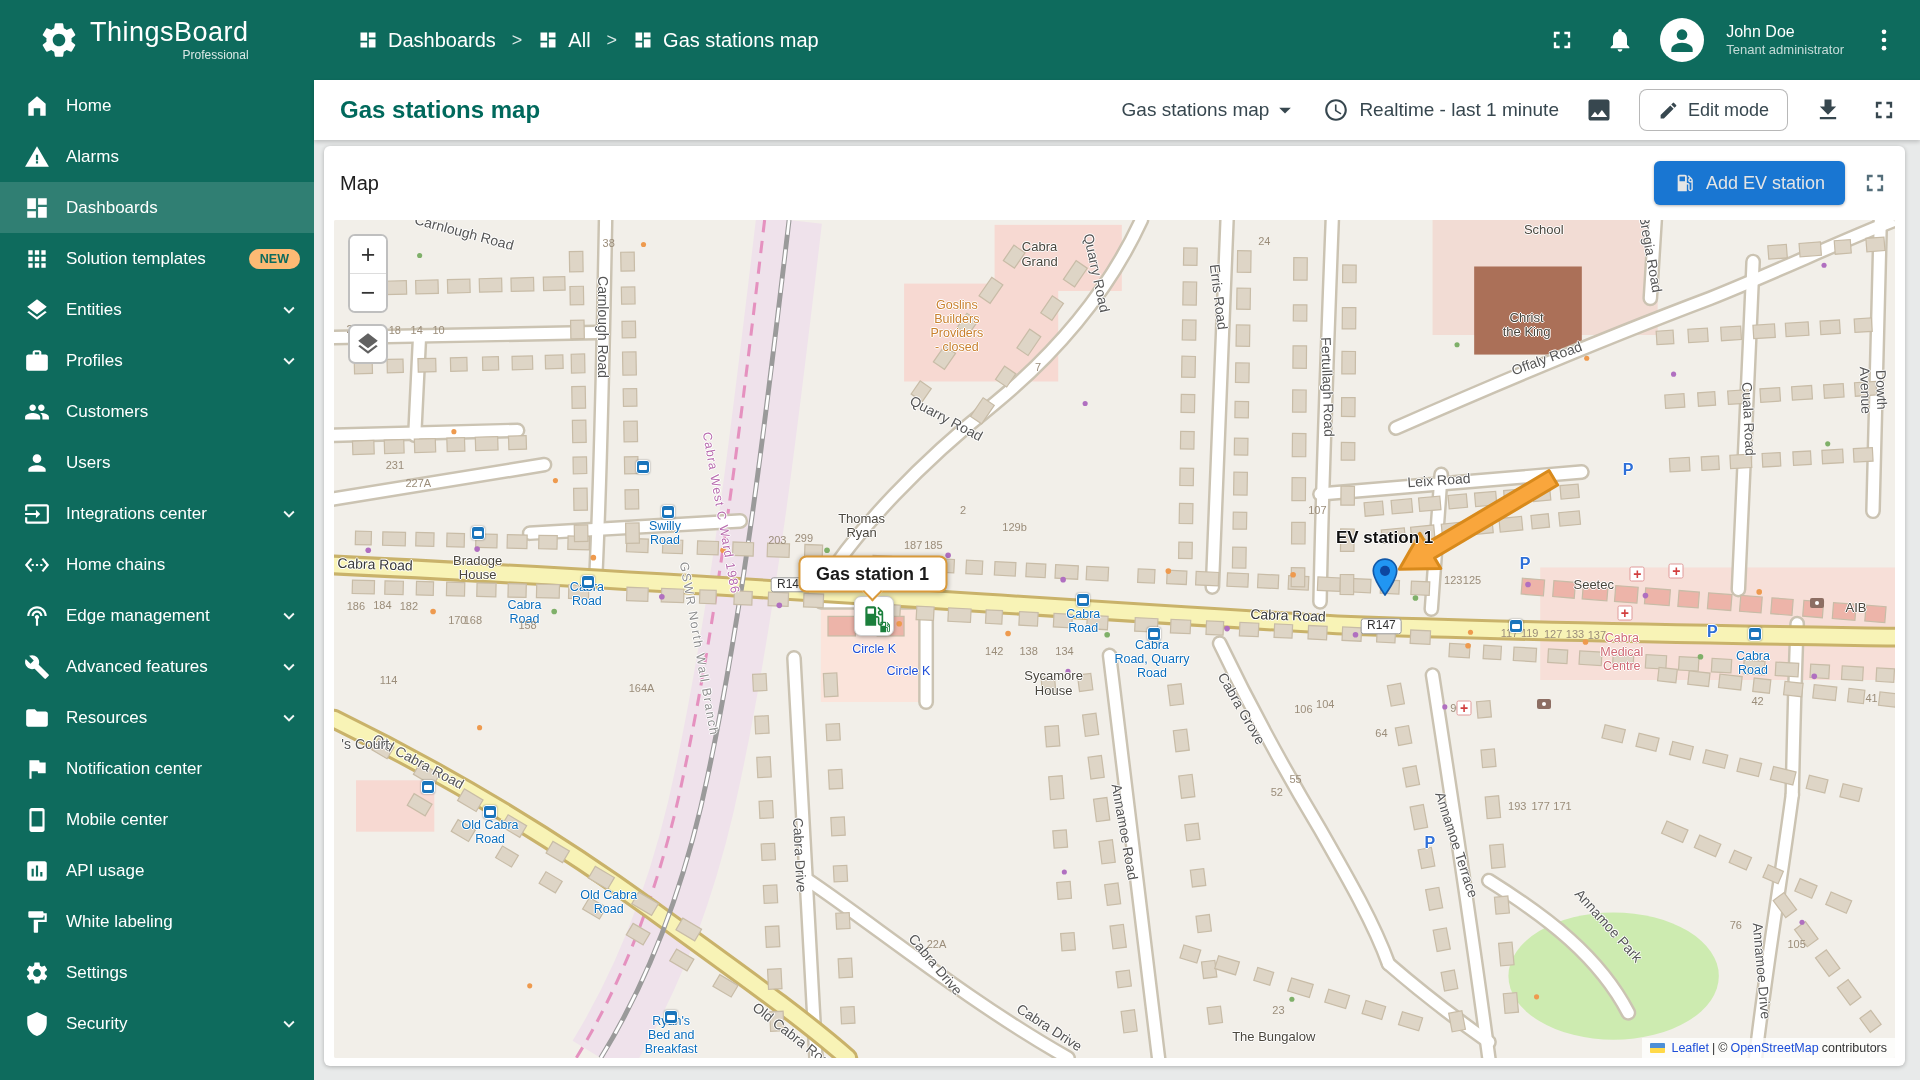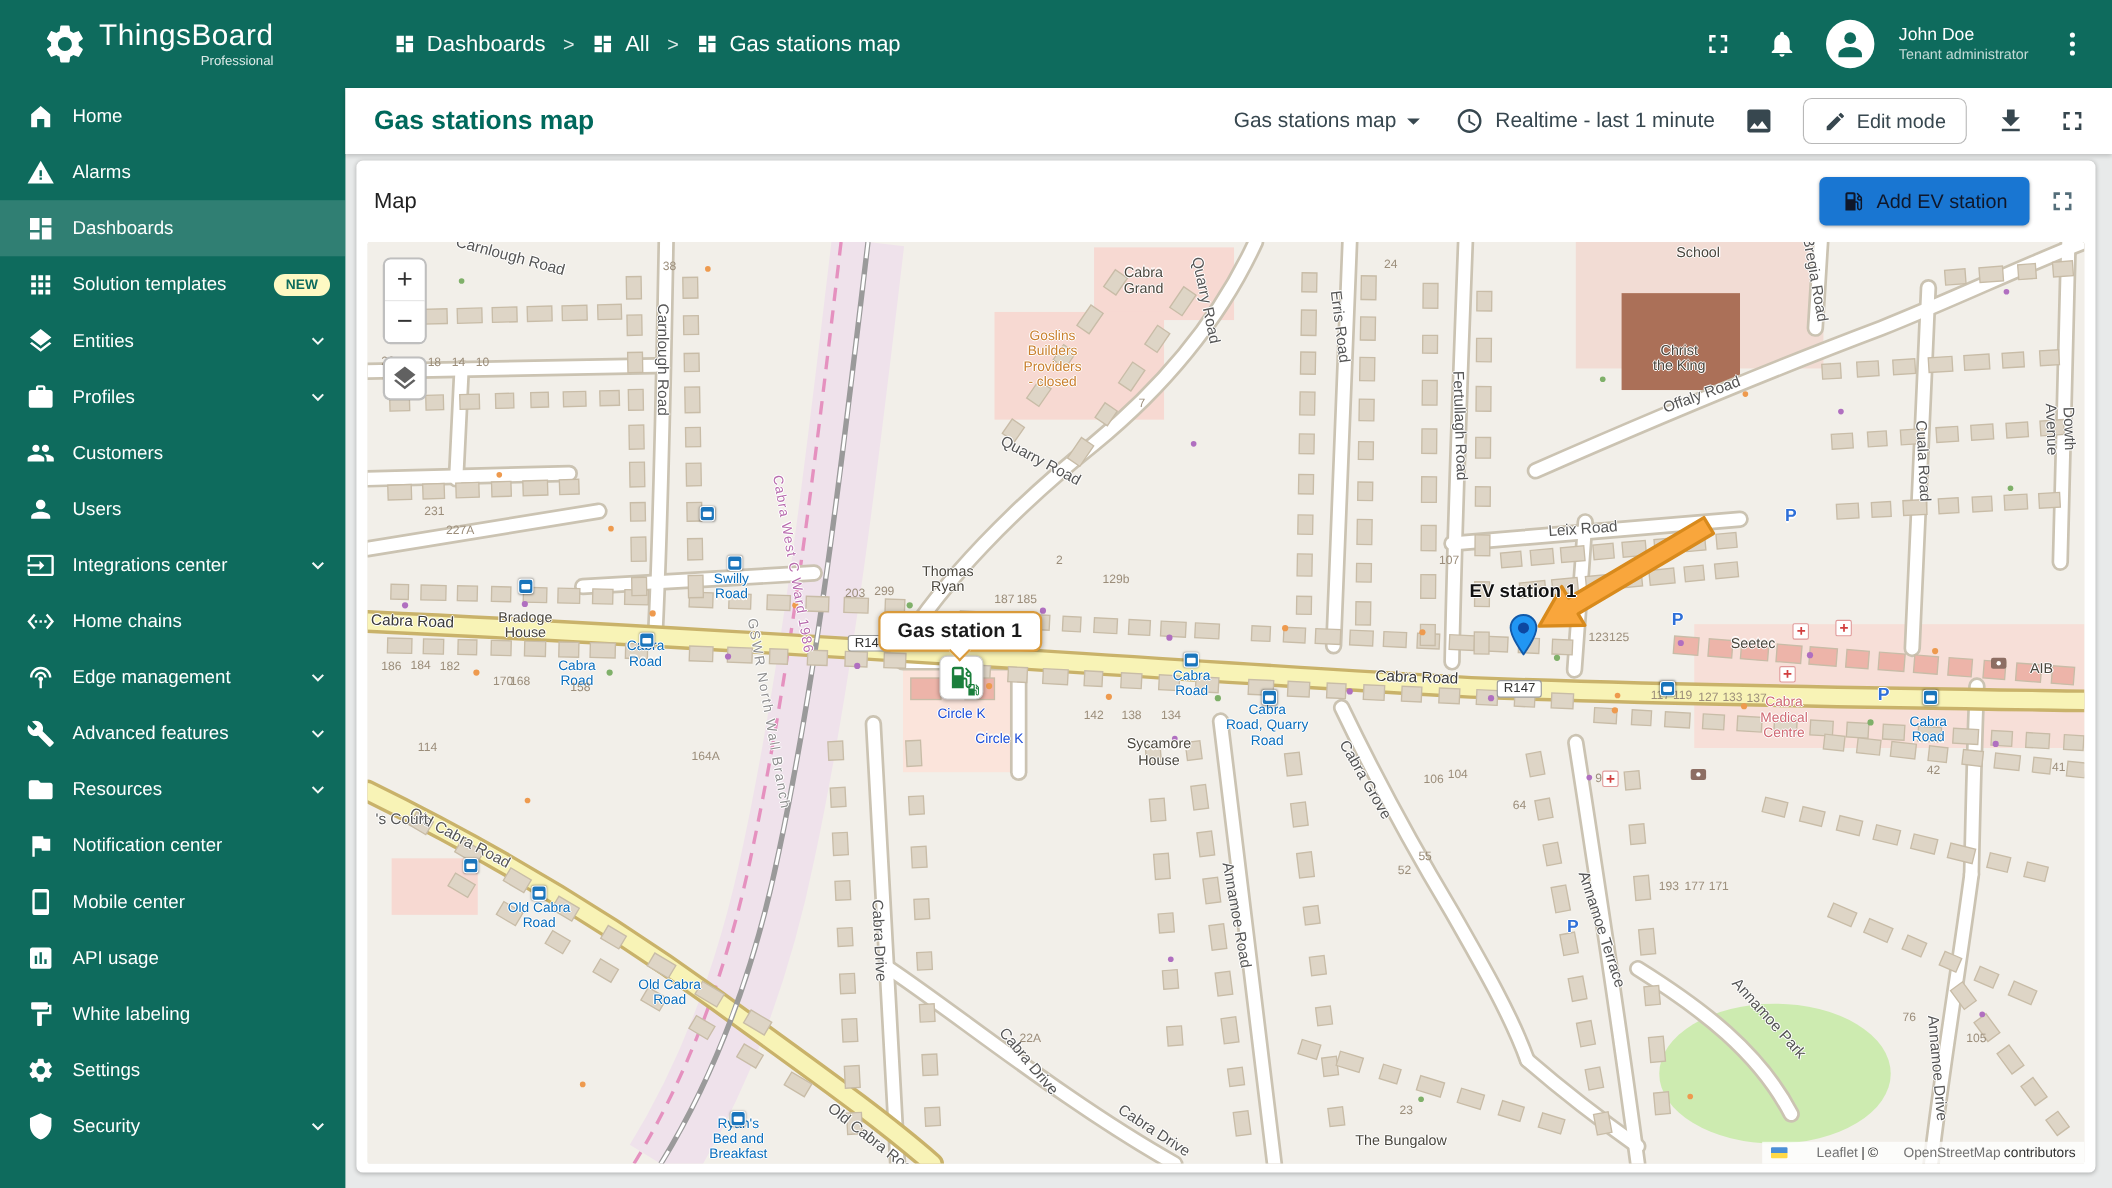--- a/index.html
+++ b/index.html
@@ -30,41 +30,41 @@
   .user-name{font-size:16px;}
   .user-role{font-size:13px;opacity:.75;}
 
   
   #body-row{flex:1;display:flex;min-height:0;}
   #sidebar{width:314px;flex:0 0 314px;background:var(--side-bg);color:#fff;overflow:hidden;}
   .side-item{height:51px;display:flex;align-items:center;gap:16px;padding:0 14px 0 24px;font-size:17px;cursor:pointer;white-space:nowrap;}
   .side-item.selected{background:var(--side-sel);}
   .sicon{display:flex;flex:0 0 26px;justify-content:center;}
   .schev{margin-left:auto;display:flex;opacity:.95;}
-  .sbadge{margin-left:auto;background:#fef9c3;color:var(--side-bg);font-size:12.5px;font-weight:bold;border-radius:11px;padding:3px 11px;}
+  .sbadge{margin-left:auto;background:#fdba74;color:var(--side-bg);font-size:12.5px;font-weight:bold;border-radius:11px;padding:3px 11px;}
 
   #main{flex:1;display:flex;flex-direction:column;min-width:0;}
 
   
   #toolbar{height:60px;flex:0 0 60px;background:#fff;display:flex;align-items:center;box-shadow:0 2px 4px rgba(0,0,0,.18);position:relative;z-index:20;}
   .tb-title{color:#00695C;font-size:24px;font-weight:bold;padding-left:26px;}
   .tb-right{margin-left:auto;display:flex;align-items:center;gap:24px;padding-right:20px;color:var(--ink);}
   .dash-select{display:flex;align-items:center;gap:2px;font-size:19px;cursor:pointer;}
   .timewin{display:flex;align-items:center;gap:10px;font-size:19px;cursor:pointer;}
   .ticon{background:none;border:none;color:var(--ink);display:flex;cursor:pointer;padding:2px;}
   .edit-btn{display:flex;align-items:center;gap:9px;background:#fff;border:1px solid rgba(0,0,0,.28);border-radius:8px;height:42px;padding:0 18px;font-size:18px;font-weight:500;color:var(--ink);cursor:pointer;font-family:inherit;}
   .icn{display:flex;}
 
   
   #content{flex:1;min-height:0;padding:6px 15px 14px 10px;}
   #card{background:#fff;border-radius:6px;box-shadow:0 1px 4px rgba(0,0,0,.25);height:100%;display:flex;flex-direction:column;}
   .card-head{height:74px;flex:0 0 74px;display:flex;align-items:center;padding:0 16px;}
   .card-title{font-size:20px;color:#212121;}
   .card-actions{margin-left:auto;display:flex;align-items:center;gap:16px;}
-  .add-btn{display:flex;align-items:center;gap:10px;background:var(--accent);border:none;border-radius:6px;color:#0f172a;height:44px;padding:0 20px;font-size:18px;font-weight:500;cursor:pointer;box-shadow:0 1px 3px rgba(0,0,0,.3);font-family:inherit;text-align:right;}
+  .add-btn{display:flex;align-items:center;gap:10px;background:var(--accent);border:none;border-radius:6px;color:#e5e5e5;height:44px;padding:0 20px;font-size:18px;font-weight:500;cursor:pointer;box-shadow:0 1px 3px rgba(0,0,0,.3);font-family:inherit;text-align:right;}
   .cicon{background:none;border:none;color:#546E7A;display:flex;cursor:pointer;}
 
   
   #map{flex:1;margin:0 10px 8px 10px;position:relative;overflow:hidden;background:#F2EFE9;border-radius:2px;cursor:grab;}
   #map-svg{position:absolute;inset:0;width:100%;height:100%;}
 
   .lbl{position:absolute;transform:translate(-50%,-50%);color:#555;font-size:14px;white-space:pre-line;text-align:center;line-height:1.12;pointer-events:none;z-index:2;
        text-shadow:0 1px 0 #fff,0 -1px 0 #fff,1px 0 0 #fff,-1px 0 0 #fff;}
   .lbl.rot{transform:translate(-50%,-50%) rotate(var(--r));}
   .ron{color:#3a3a3a;}
@@ -94,21 +94,21 @@
   .ev-label{position:absolute;left:67.3%;top:37.9%;transform:translate(-50%,-50%);font-size:17px;font-weight:bold;color:#111;z-index:4;
             text-shadow:0 1px 0 #fff,0 -1px 0 #fff,1px 0 0 #fff,-1px 0 0 #fff;}
   .arrow{position:absolute;left:67.8%;top:29.5%;width:10.8%;height:13.2%;z-index:3;pointer-events:none;}
 
   .zoomctl{position:absolute;left:14px;top:14px;width:40px;background:#fff;border:2px solid rgba(0,0,0,.25);border-radius:7px;z-index:6;overflow:hidden;}
   .zoomctl button{display:block;width:100%;height:37px;background:#fff;border:none;font-size:25px;color:#333;cursor:pointer;font-family:inherit;line-height:1;}
   .zdiv{height:1px;background:#ddd;}
   .layersctl{position:absolute;left:14px;top:104px;width:40px;height:40px;background:#fff;border:2px solid rgba(0,0,0,.25);border-radius:7px;z-index:6;display:flex;align-items:center;justify-content:center;color:#616161;cursor:pointer;}
 
   .attrib{position:absolute;right:0;bottom:0;background:rgba(255,255,255,.78);padding:3px 8px;font-size:12.5px;color:#333;z-index:6;display:flex;align-items:center;gap:3px;}
-  .attrib a{color:#737373;text-decoration:none;cursor:pointer;margin-left:20px;}
+  .attrib a{color:#1d4ed8;text-decoration:none;cursor:pointer;}
   .flag{display:inline-block;width:15px;height:10px;background:linear-gradient(to bottom,#4C8FD6 0 50%,#FFD948 50% 100%);border-radius:1px;margin-right:3px;}
 </style>
 </head>
 <body>
 
 <div id="app">
   <header>
     <div class="logo">
       <span class="logo-icon">
           <svg width="42" height="42" viewBox="0 0 24 24" fill="currentColor">

